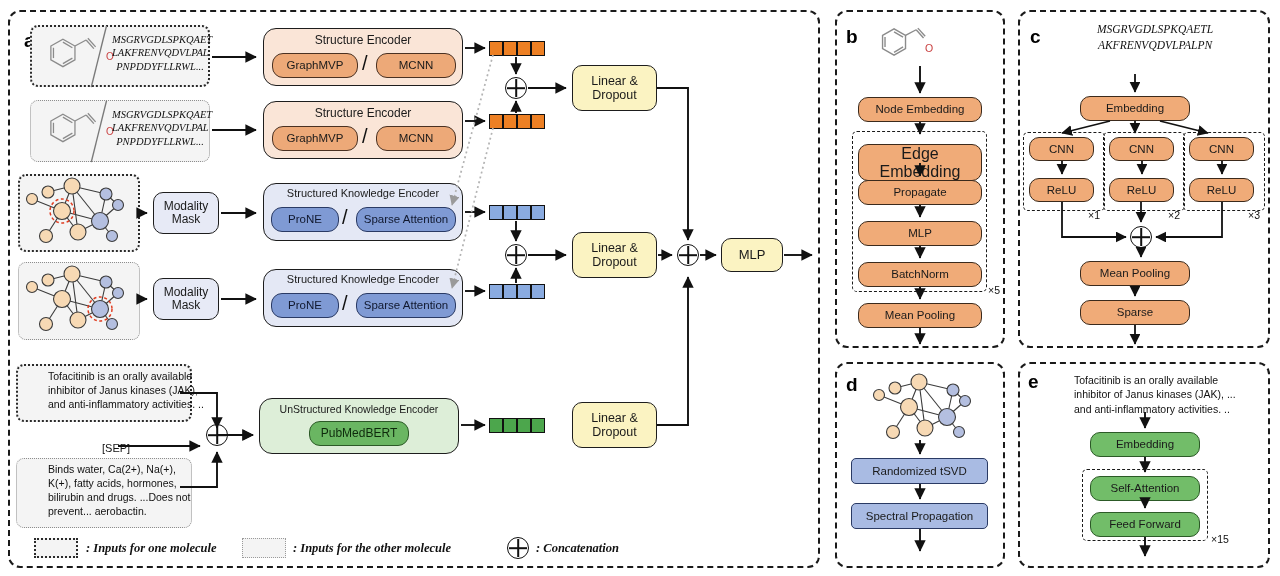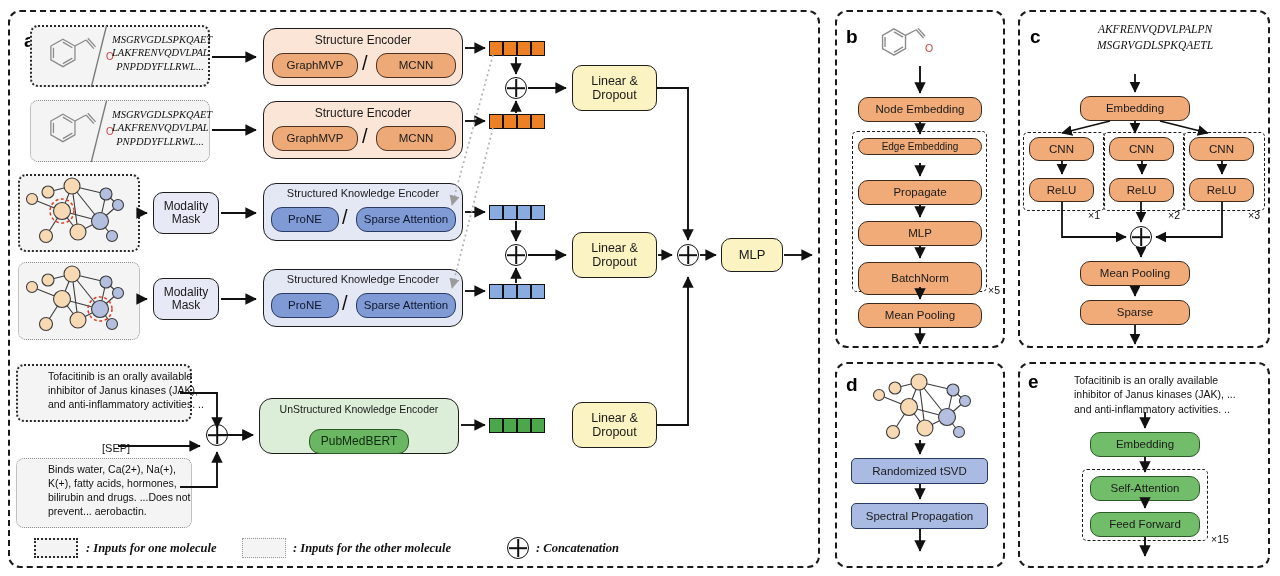--- a/index.html
+++ b/index.html
@@ -219,21 +219,21 @@
 <div class="box inner-blue" style="left:356px;top:207px;width:100px;height:25px;font-size:11.5px;color:#10182e;">Sparse Attention</div>
 
 <div class="box outer-blue" style="left:263px;top:269px;width:200px;height:58px;"></div>
 <div class="abs" style="left:263px;top:273px;width:200px;text-align:center;font-size:11px;">Structured Knowledge Encoder</div>
 <div class="box inner-blue" style="left:271px;top:293px;width:68px;height:25px;font-size:11.5px;color:#10182e;">ProNE</div>
 <div class="slash" style="left:342px;top:292px;">/</div>
 <div class="box inner-blue" style="left:356px;top:293px;width:100px;height:25px;font-size:11.5px;color:#10182e;">Sparse Attention</div>
 
 <div class="box outer-green" style="left:259px;top:398px;width:200px;height:56px;"></div>
 <div class="abs" style="left:259px;top:403px;width:200px;text-align:center;font-size:10.5px;">UnStructured Knowledge Encoder</div>
-<div class="box inner-green" style="left:309px;top:421px;width:100px;height:25px;font-size:12px;color:#0e2a0c;margin-top:8px;">PubMedBERT</div>
+<div class="box inner-green" style="left:309px;top:421px;width:100px;height:25px;font-size:12px;color:#0e2a0c;">PubMedBERT</div>
 
 <div class="tokens tk-orange" style="left:489px;top:41px;">
   <div></div>
     <div></div>
   <div></div>
     <div></div>
 </div>
 <div class="tokens tk-orange" style="left:489px;top:114px;">
   <div></div>
     <div></div>
@@ -358,43 +358,43 @@
     <line x1="22" y1="9.5" x2="33" y2="16"></line>
     <line x1="33" y1="28" x2="22" y2="34.5"></line>
     <line x1="36" y1="14" x2="49" y2="7"></line>
     <line x1="49" y1="7" x2="58" y2="17"></line>
     <line x1="51" y1="5" x2="60" y2="15"></line>
   </g>
   <text x="925" y="52" font-family="Liberation Sans, sans-serif" font-size="10.5" fill="#c94040">O</text>
 </svg>
 <div class="sub-dash" style="left:852px;top:131px;width:135px;height:161px;"></div>
 <div class="box box-orange-solid" style="left:858px;top:97px;width:124px;height:25px;font-size:11.5px;">Node Embedding</div>
-<div class="box box-orange-solid" style="left:858px;top:138px;width:124px;height:17px;font-size:10px;">Edge Embedding</div>
+<div class="box box-orange-solid" style="left:858px;top:144px;width:124px;height:37px;font-size:16px;">Edge Embedding</div>
 <div class="box box-orange-solid" style="left:858px;top:180px;width:124px;height:25px;font-size:11.5px;">Propagate</div>
 <div class="box box-orange-solid" style="left:858px;top:221px;width:124px;height:25px;font-size:11.5px;">MLP</div>
-<div class="box box-orange-solid" style="left:858px;top:262px;width:124px;height:33px;font-size:11.5px;text-align:center;">BatchNorm</div>
+<div class="box box-orange-solid" style="left:858px;top:262px;width:124px;height:25px;font-size:11.5px;text-align:center;">BatchNorm</div>
 <div class="box box-orange-solid" style="left:858px;top:303px;width:124px;height:25px;font-size:11.5px;">Mean Pooling</div>
 <div class="rep" style="left:988px;top:284px;">×5</div>
 <svg class="layer">
   <g stroke="#111" stroke-width="1.9" fill="none" marker-end="url(#ar)">
     <line x1="920" y1="66" x2="920" y2="93"></line>
     <line x1="920" y1="122" x2="920" y2="134"></line>
     <line x1="920" y1="163" x2="920" y2="176"></line>
     <line x1="920" y1="205" x2="920" y2="217"></line>
     <line x1="920" y1="246" x2="920" y2="258"></line>
     <line x1="920" y1="287" x2="920" y2="299"></line>
     <line x1="920" y1="328" x2="920" y2="344"></line>
   </g>
 </svg>
 
 <div class="panel" style="left:1018px;top:10px;width:252px;height:338px;"></div>
 <div class="panel-letter" style="left:1030px;top:26px;">c</div>
 <div class="seqtext" style="left:1056px;top:22px;width:198px;font-size:11.5px;line-height:1.35;">
+  <div>MSGRVGDLSPKQAETL</div>
   <div>AKFRENVQDVLPALPN</div>
-  <div>MSGRVGDLSPKQAETL</div>
 </div>
 <div class="box box-orange-solid" style="left:1080px;top:96px;width:110px;height:25px;font-size:11.5px;">Embedding</div>
 <div class="sub-dash" style="left:1023px;top:132px;width:82px;height:79px;"></div>
 <div class="sub-dash" style="left:1103px;top:132px;width:82px;height:79px;"></div>
 <div class="sub-dash" style="left:1183px;top:132px;width:82px;height:79px;"></div>
 <div class="box box-orange-solid" style="left:1029px;top:137px;width:65px;height:24px;font-size:11.5px;">CNN</div>
 <div class="box box-orange-solid" style="left:1029px;top:178px;width:65px;height:24px;font-size:11.5px;">ReLU</div>
 <div class="box box-orange-solid" style="left:1109px;top:137px;width:65px;height:24px;font-size:11.5px;">CNN</div>
 <div class="box box-orange-solid" style="left:1109px;top:178px;width:65px;height:24px;font-size:11.5px;">ReLU</div>
 <div class="box box-orange-solid" style="left:1189px;top:137px;width:65px;height:24px;font-size:11.5px;">CNN</div>

